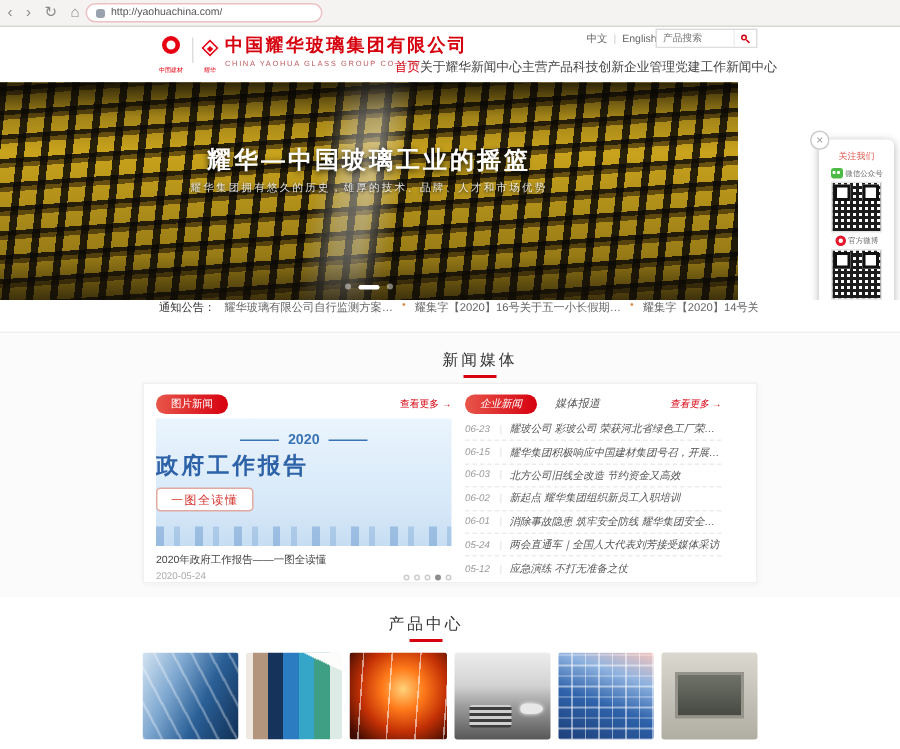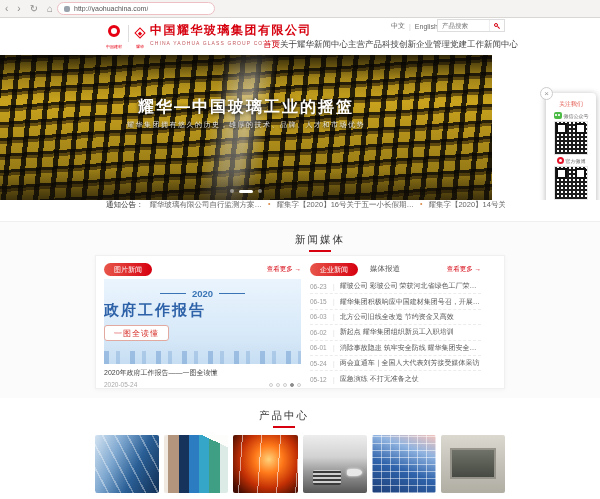--- a/index.html
+++ b/index.html
@@ -99,21 +99,21 @@
   .slide .yr::before, .slide .yr::after { content:""; width:26px; height:1.5px; background:#3a74b5; }
   .slide .big { font-size:15px; font-weight:bold; color:#2e62a8; letter-spacing:2px; margin-top:2px; }
   .slide .btn { display:inline-block; margin-top:5px; font-size:8px; color:#d6302a; background:#fff; border:1px solid #e2a9a0; border-radius:3px; padding:1.5px 9px; letter-spacing:1px; cursor:pointer; }
   .cap { position:relative; margin-top:4px; }
   .cap .ct { font-size:7px; color:#444; white-space:nowrap; overflow:hidden; text-overflow:ellipsis; }
   .cap .cd { font-size:6.5px; color:#aaa; margin-top:3px; }
   .cap .cdots { position:absolute; right:0; bottom:1px; display:flex; gap:3px; }
   .cap .cdots i { width:4px; height:4px; border-radius:50%; border:1px solid #ccc; background:#fff; cursor:pointer; }
   .cap .cdots i.on { background:#8d8d8d; border-color:#8d8d8d; }
 
-  .col-news { position:absolute; left:214px; right:23px; top:6px; }
+  .col-news { position:absolute; left:214px; right:23px; top:6px;font-style:italic; }
   .col-news .hd { display:flex; align-items:center; height:14px; }
   .col-news .tab2 { font-size:7.5px; color:#555; margin-left:12px; cursor:pointer; }
   .col-news .more { margin-left:auto; }
   .nlist { margin-top:3px; }
   .nrow { display:flex; align-items:center; height:15.4px; border-bottom:1px dashed #ececec; cursor:pointer; }
   .nrow:last-child { border-bottom:0; }
   .nrow .nd { font-size:6.5px; color:#999; width:22px; flex:0 0 auto; }
   .nrow .nsep { color:#ddd; font-size:6.5px; margin:0 5px 0 1px; }
   .nrow .nt { font-size:7px; color:#555; white-space:nowrap; overflow:hidden; text-overflow:ellipsis; }
 

